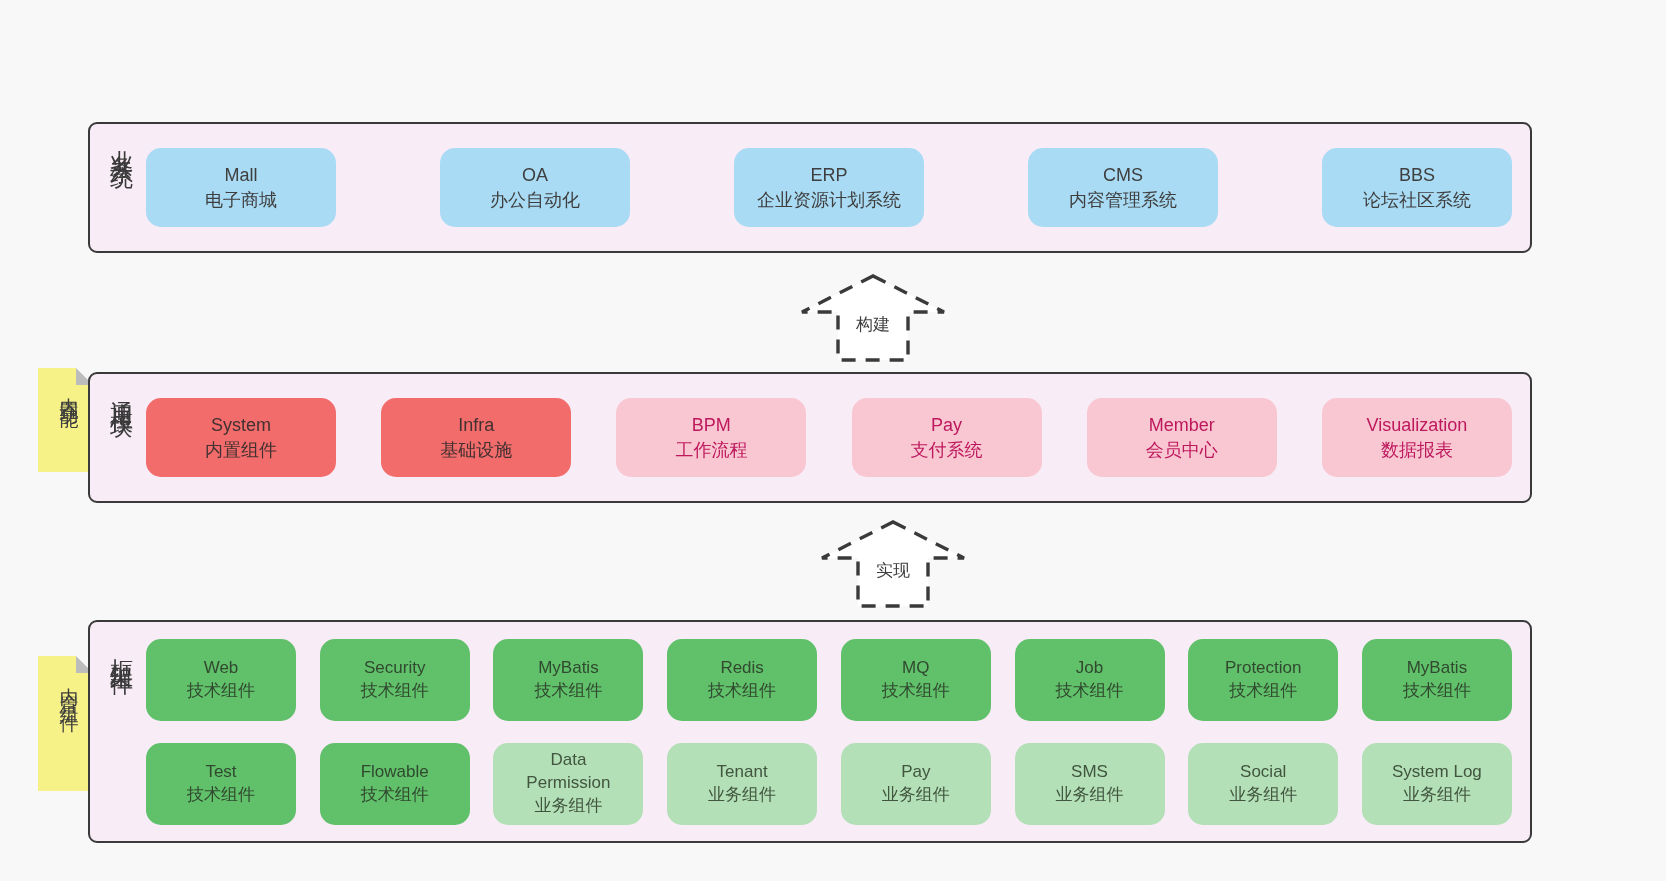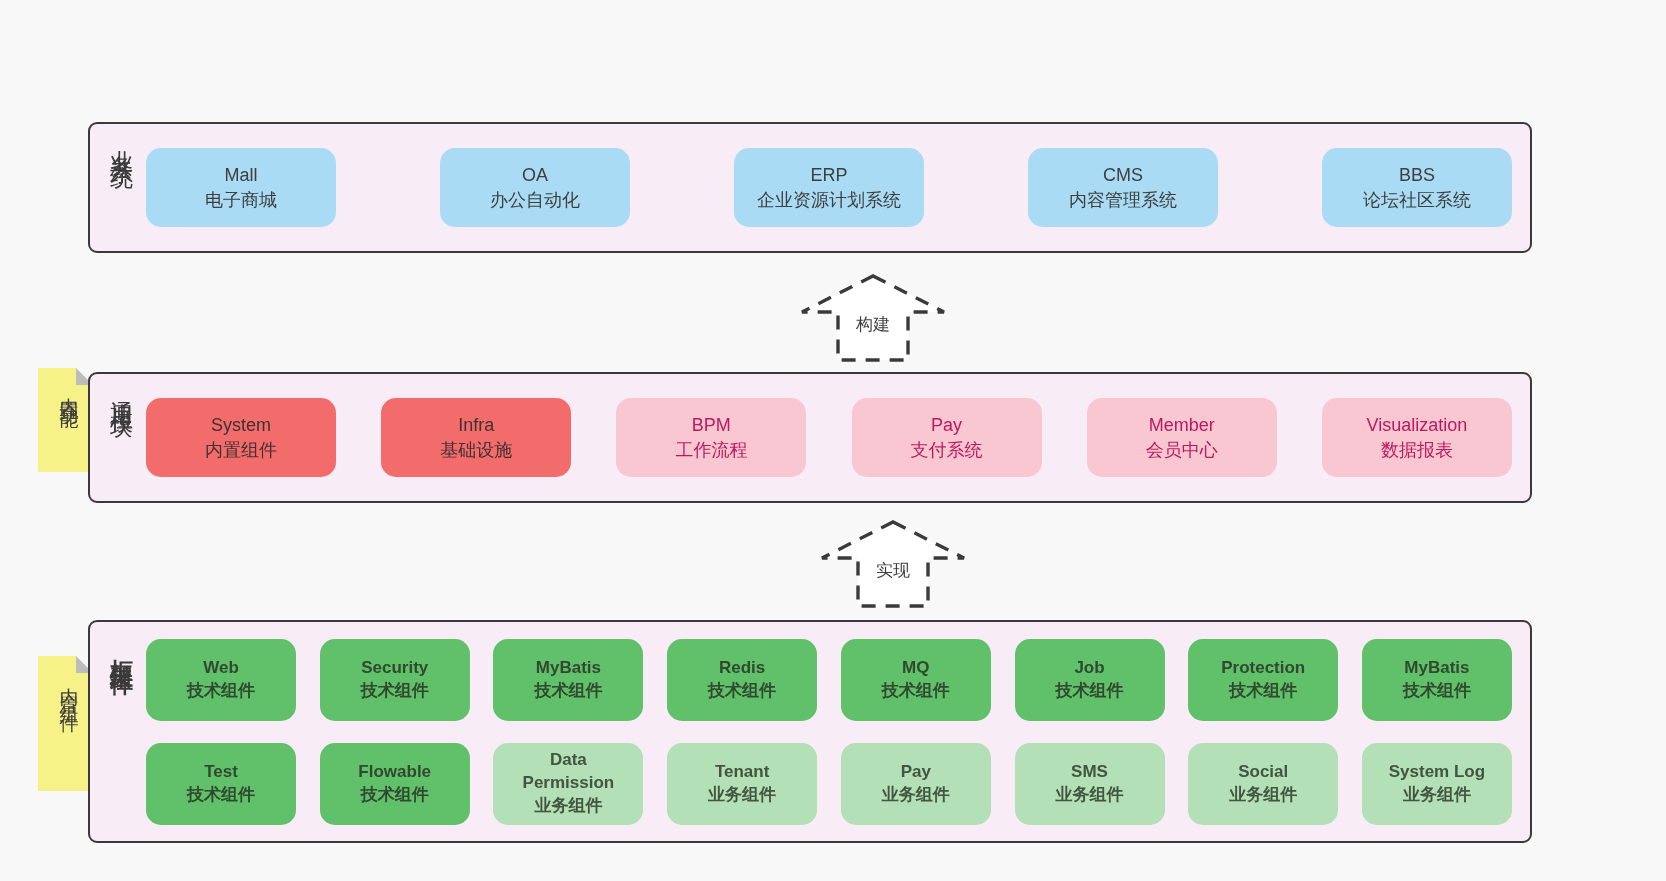--- a/index.html
+++ b/index.html
@@ -17,21 +17,21 @@
   
   .panel {
     position:absolute; left:88px; width:1444px; box-sizing:border-box;
     background:var(--panel_bg,#f8ecf6);
     border:2px solid var(--border,#3a3a3a);
     border-radius:9px;
     display:flex; z-index:1;
   }
   #panel-business   { top:122px; height:131px; }
   #panel-modules    { top:372px; height:131px;justify-content:space-between; }
-  #panel-components { top:620px; height:223px;font-weight:bold; }
+  #panel-components { top:620px; height:223px; }
 
   .panel-label {
     flex:0 0 54px; width:54px; box-sizing:border-box;
     writing-mode:vertical-lr; text-orientation:upright;
     font-size:23px; letter-spacing:5px; color:#3a3a3a;
     padding:8px 0 0 17px;
   }
   #panel-components .panel-label { padding-top:18px; }
 
   .panel-body {

